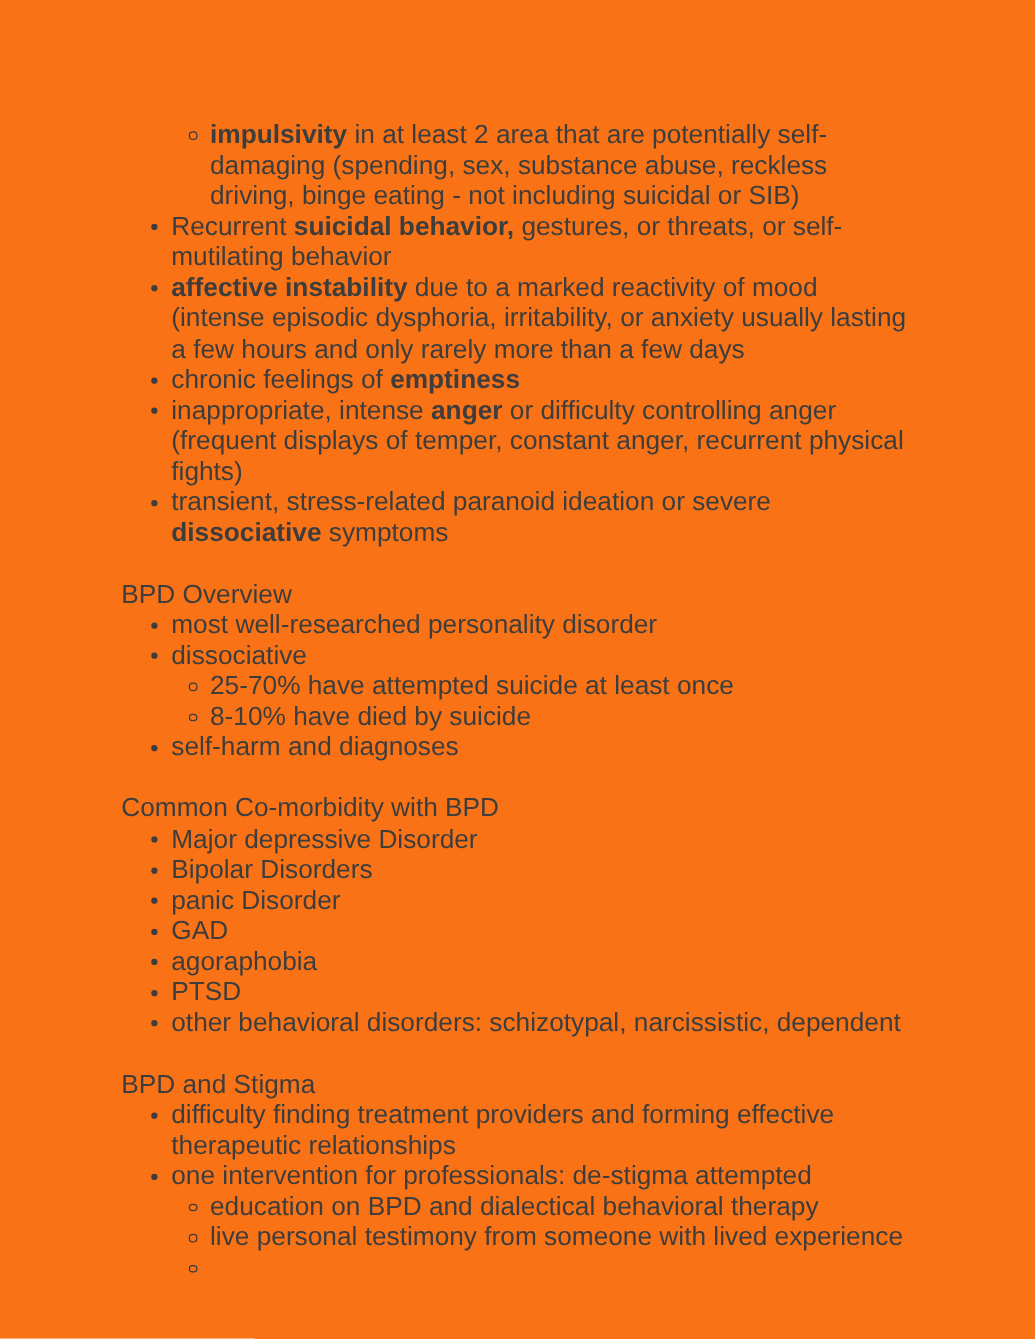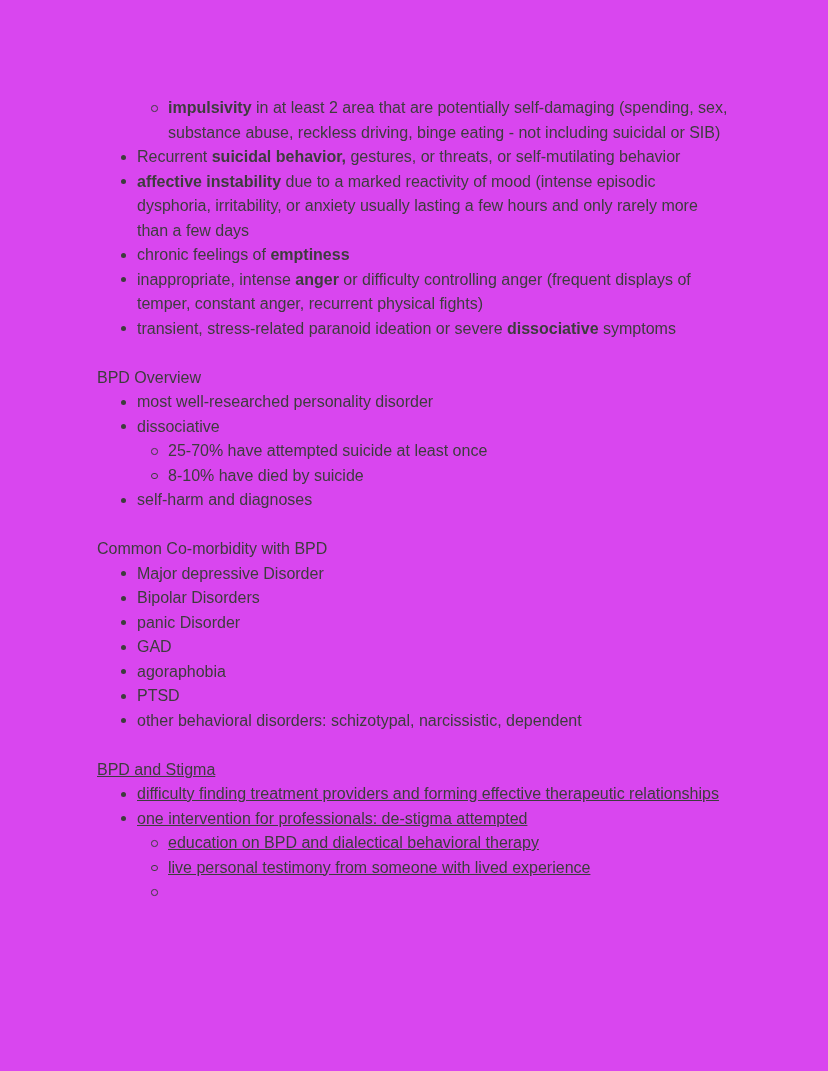--- a/index.html
+++ b/index.html
@@ -1,30 +1,30 @@
 <!DOCTYPE html>
 <html><head>
 <meta charset="utf-8">
 <style>
   html, body { margin: 0; padding: 0; background: #ffffff; }
   .page {
     position: relative;
     width: 828px;
     height: 1071px;
     box-sizing: border-box;
-    background: #d946ef;
+    background: #f97316;
     padding: 96px 97px 0 97px;
     font-family: "Liberation Sans", sans-serif;
-    font-size: 16px;
+    font-size: 21px;
     line-height: 24.5px;
     color: #3d3d3d;
     overflow: hidden;
   }
   .section { margin: 0 0 24.5px 0; }
-  .section:last-child { margin-bottom: 0; text-decoration: underline; }
+  .section:last-child { margin-bottom: 0; }
   .heading { font-weight: 400; }
   .li { display: flex; }
   .li.l1 { padding-left: 23px; justify-content: flex-end; }
   .li.l2 { padding-left: 54px; }
   .marker { width: 17px; flex: none; position: relative; }
   .marker .dot {
     position: absolute; left: 1px; top: 9.5px;
     width: 5px; height: 5px; border-radius: 50%;
     background: #3d3d3d;
   }

